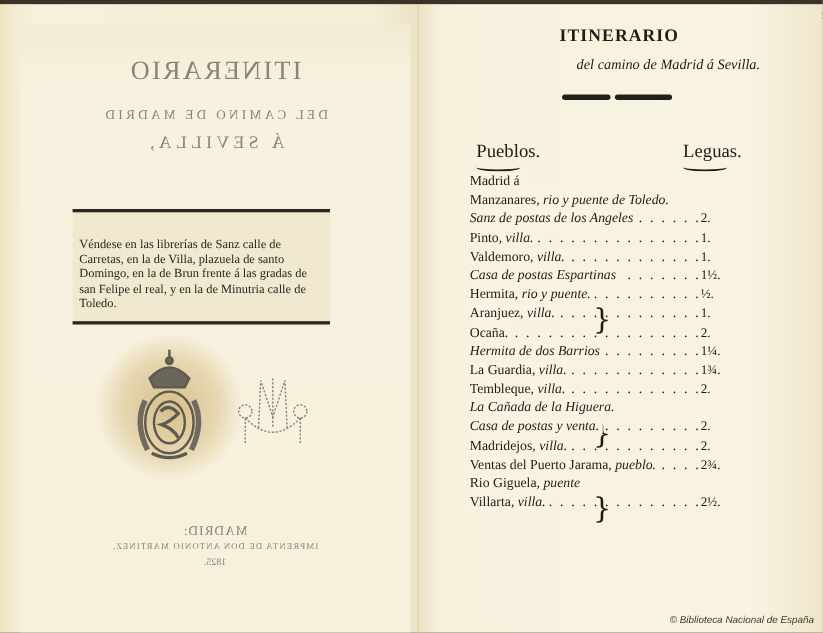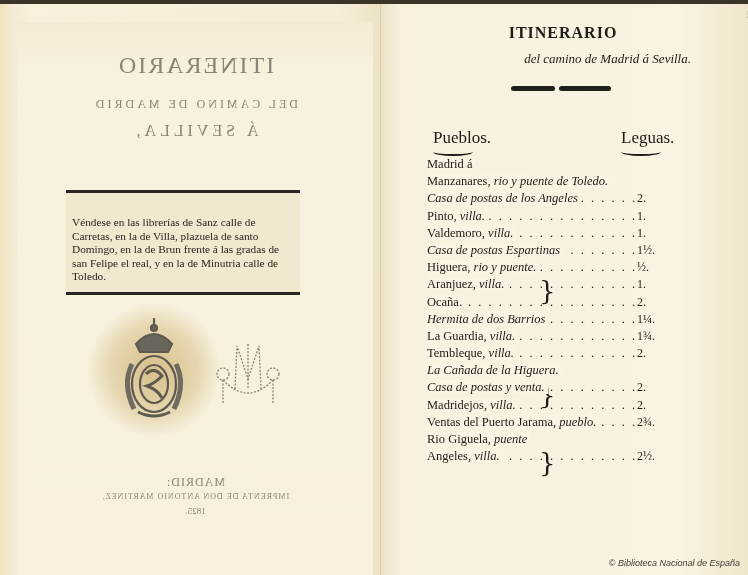--- a/index.html
+++ b/index.html
@@ -115,36 +115,36 @@
         <span class="brace"></span>
       </div>
       <div class="colhead" style="left:240px;width:40px;text-align:left;">
         <span>Leguas.</span>
         <span class="brace"></span>
       </div>
 
       <div class="rows" id="rows">
           <div class="row"><span class="txt"><span class="place">Madrid á</span><span class="it"></span></span><span class="val"></span></div>
           <div class="row"><span class="txt"><span class="place">Manzanares</span><span class="it">, rio y puente de Toledo.</span></span><span class="val"></span></div>
-          <div class="row"><span class="dots">. . . . . . . . . . . . . . . . . . . . . . . . . . . . . . . . . . . . . . . .</span><span class="txt"><span class="place it">Casa de postas de los Angeles</span><span class="it"></span></span><span class="val">2.</span></div>
+          <div class="row"><span class="dots">. . . . . . . . . . . . . . . . . . . . . . . . . . . . . . . . . . . . . . . .</span><span class="txt"><span class="place it">Sanz de postas de los Angeles</span><span class="it"></span></span><span class="val">2.</span></div>
           <div class="row"><span class="dots">. . . . . . . . . . . . . . . . . . . . . . . . . . . . . . . . . . . . . . . .</span><span class="txt"><span class="place">Pinto</span><span class="it">, villa.</span></span><span class="val">1.</span></div>
           <div class="row"><span class="dots">. . . . . . . . . . . . . . . . . . . . . . . . . . . . . . . . . . . . . . . .</span><span class="txt"><span class="place">Valdemoro</span><span class="it">, villa.</span></span><span class="val">1.</span></div>
           <div class="row"><span class="dots">. . . . . . . . . . . . . . . . . . . . . . . . . . . . . . . . . . . . . . . .</span><span class="txt"><span class="place it">Casa de postas Espartinas</span><span class="it"></span></span><span class="val">1½.</span></div>
-          <div class="row"><span class="dots">. . . . . . . . . . . . . . . . . . . . . . . . . . . . . . . . . . . . . . . .</span><span class="txt"><span class="place">Higuera</span><span class="it">, rio y puente.</span></span><span class="val">½.</span></div>
+          <div class="row"><span class="dots">. . . . . . . . . . . . . . . . . . . . . . . . . . . . . . . . . . . . . . . .</span><span class="txt"><span class="place">Hermita</span><span class="it">, rio y puente.</span></span><span class="val">½.</span></div>
           <div class="row"><span class="dots">. . . . . . . . . . . . . . . . . . . . . . . . . . . . . . . . . . . . . . . .</span><span class="txt"><span class="place">Aranjuez</span><span class="it">, villa.</span></span><span class="val">1.</span></div>
           <div class="row"><span class="dots">. . . . . . . . . . . . . . . . . . . . . . . . . . . . . . . . . . . . . . . .</span><span class="txt"><span class="place">Ocaña.</span><span class="it"></span></span><span class="val">2.</span></div>
           <div class="row"><span class="dots">. . . . . . . . . . . . . . . . . . . . . . . . . . . . . . . . . . . . . . . .</span><span class="txt"><span class="place it">Hermita de dos Barrios</span><span class="it"></span></span><span class="val">1¼.</span></div>
           <div class="row"><span class="dots">. . . . . . . . . . . . . . . . . . . . . . . . . . . . . . . . . . . . . . . .</span><span class="txt"><span class="place">La Guardia</span><span class="it">, villa.</span></span><span class="val">1¾.</span></div>
           <div class="row"><span class="dots">. . . . . . . . . . . . . . . . . . . . . . . . . . . . . . . . . . . . . . . .</span><span class="txt"><span class="place">Tembleque</span><span class="it">, villa.</span></span><span class="val">2.</span></div>
           <div class="row"><span class="txt"><span class="place it">La Cañada de la Higuera.</span><span class="it"></span></span><span class="val"></span></div>
           <div class="row"><span class="dots">. . . . . . . . . . . . . . . . . . . . . . . . . . . . . . . . . . . . . . . .</span><span class="txt"><span class="place it">Casa de postas y venta.</span><span class="it"></span></span><span class="val">2.</span></div>
           <div class="row"><span class="dots">. . . . . . . . . . . . . . . . . . . . . . . . . . . . . . . . . . . . . . . .</span><span class="txt"><span class="place">Madridejos</span><span class="it">, villa.</span></span><span class="val">2.</span></div>
           <div class="row"><span class="dots">. . . . . . . . . . . . . . . . . . . . . . . . . . . . . . . . . . . . . . . .</span><span class="txt"><span class="place">Ventas del Puerto Jarama</span><span class="it">, pueblo.</span></span><span class="val">2¾.</span></div>
           <div class="row"><span class="txt"><span class="place">Rio Giguela</span><span class="it">, puente</span></span><span class="val"></span></div>
-          <div class="row"><span class="dots">. . . . . . . . . . . . . . . . . . . . . . . . . . . . . . . . . . . . . . . .</span><span class="txt"><span class="place">Angeles</span><span class="it">, villa.</span></span><span class="val">2½.</span></div>
+          <div class="row"><span class="dots">. . . . . . . . . . . . . . . . . . . . . . . . . . . . . . . . . . . . . . . .</span><span class="txt"><span class="place">Villarta</span><span class="it">, villa.</span></span><span class="val">2½.</span></div>
           <span class="bracket" style="top: 122.4px; left: 112px;">}</span>
           <span class="bracket" style="top: 225.6px; left: 112px;">}</span>
           <span class="bracket" style="top: 294.4px; left: 112px;">}</span>
         </div>
 
       <div class="credit">© Biblioteca Nacional de España</div>
     </div>
   </div>
 </div>
 

